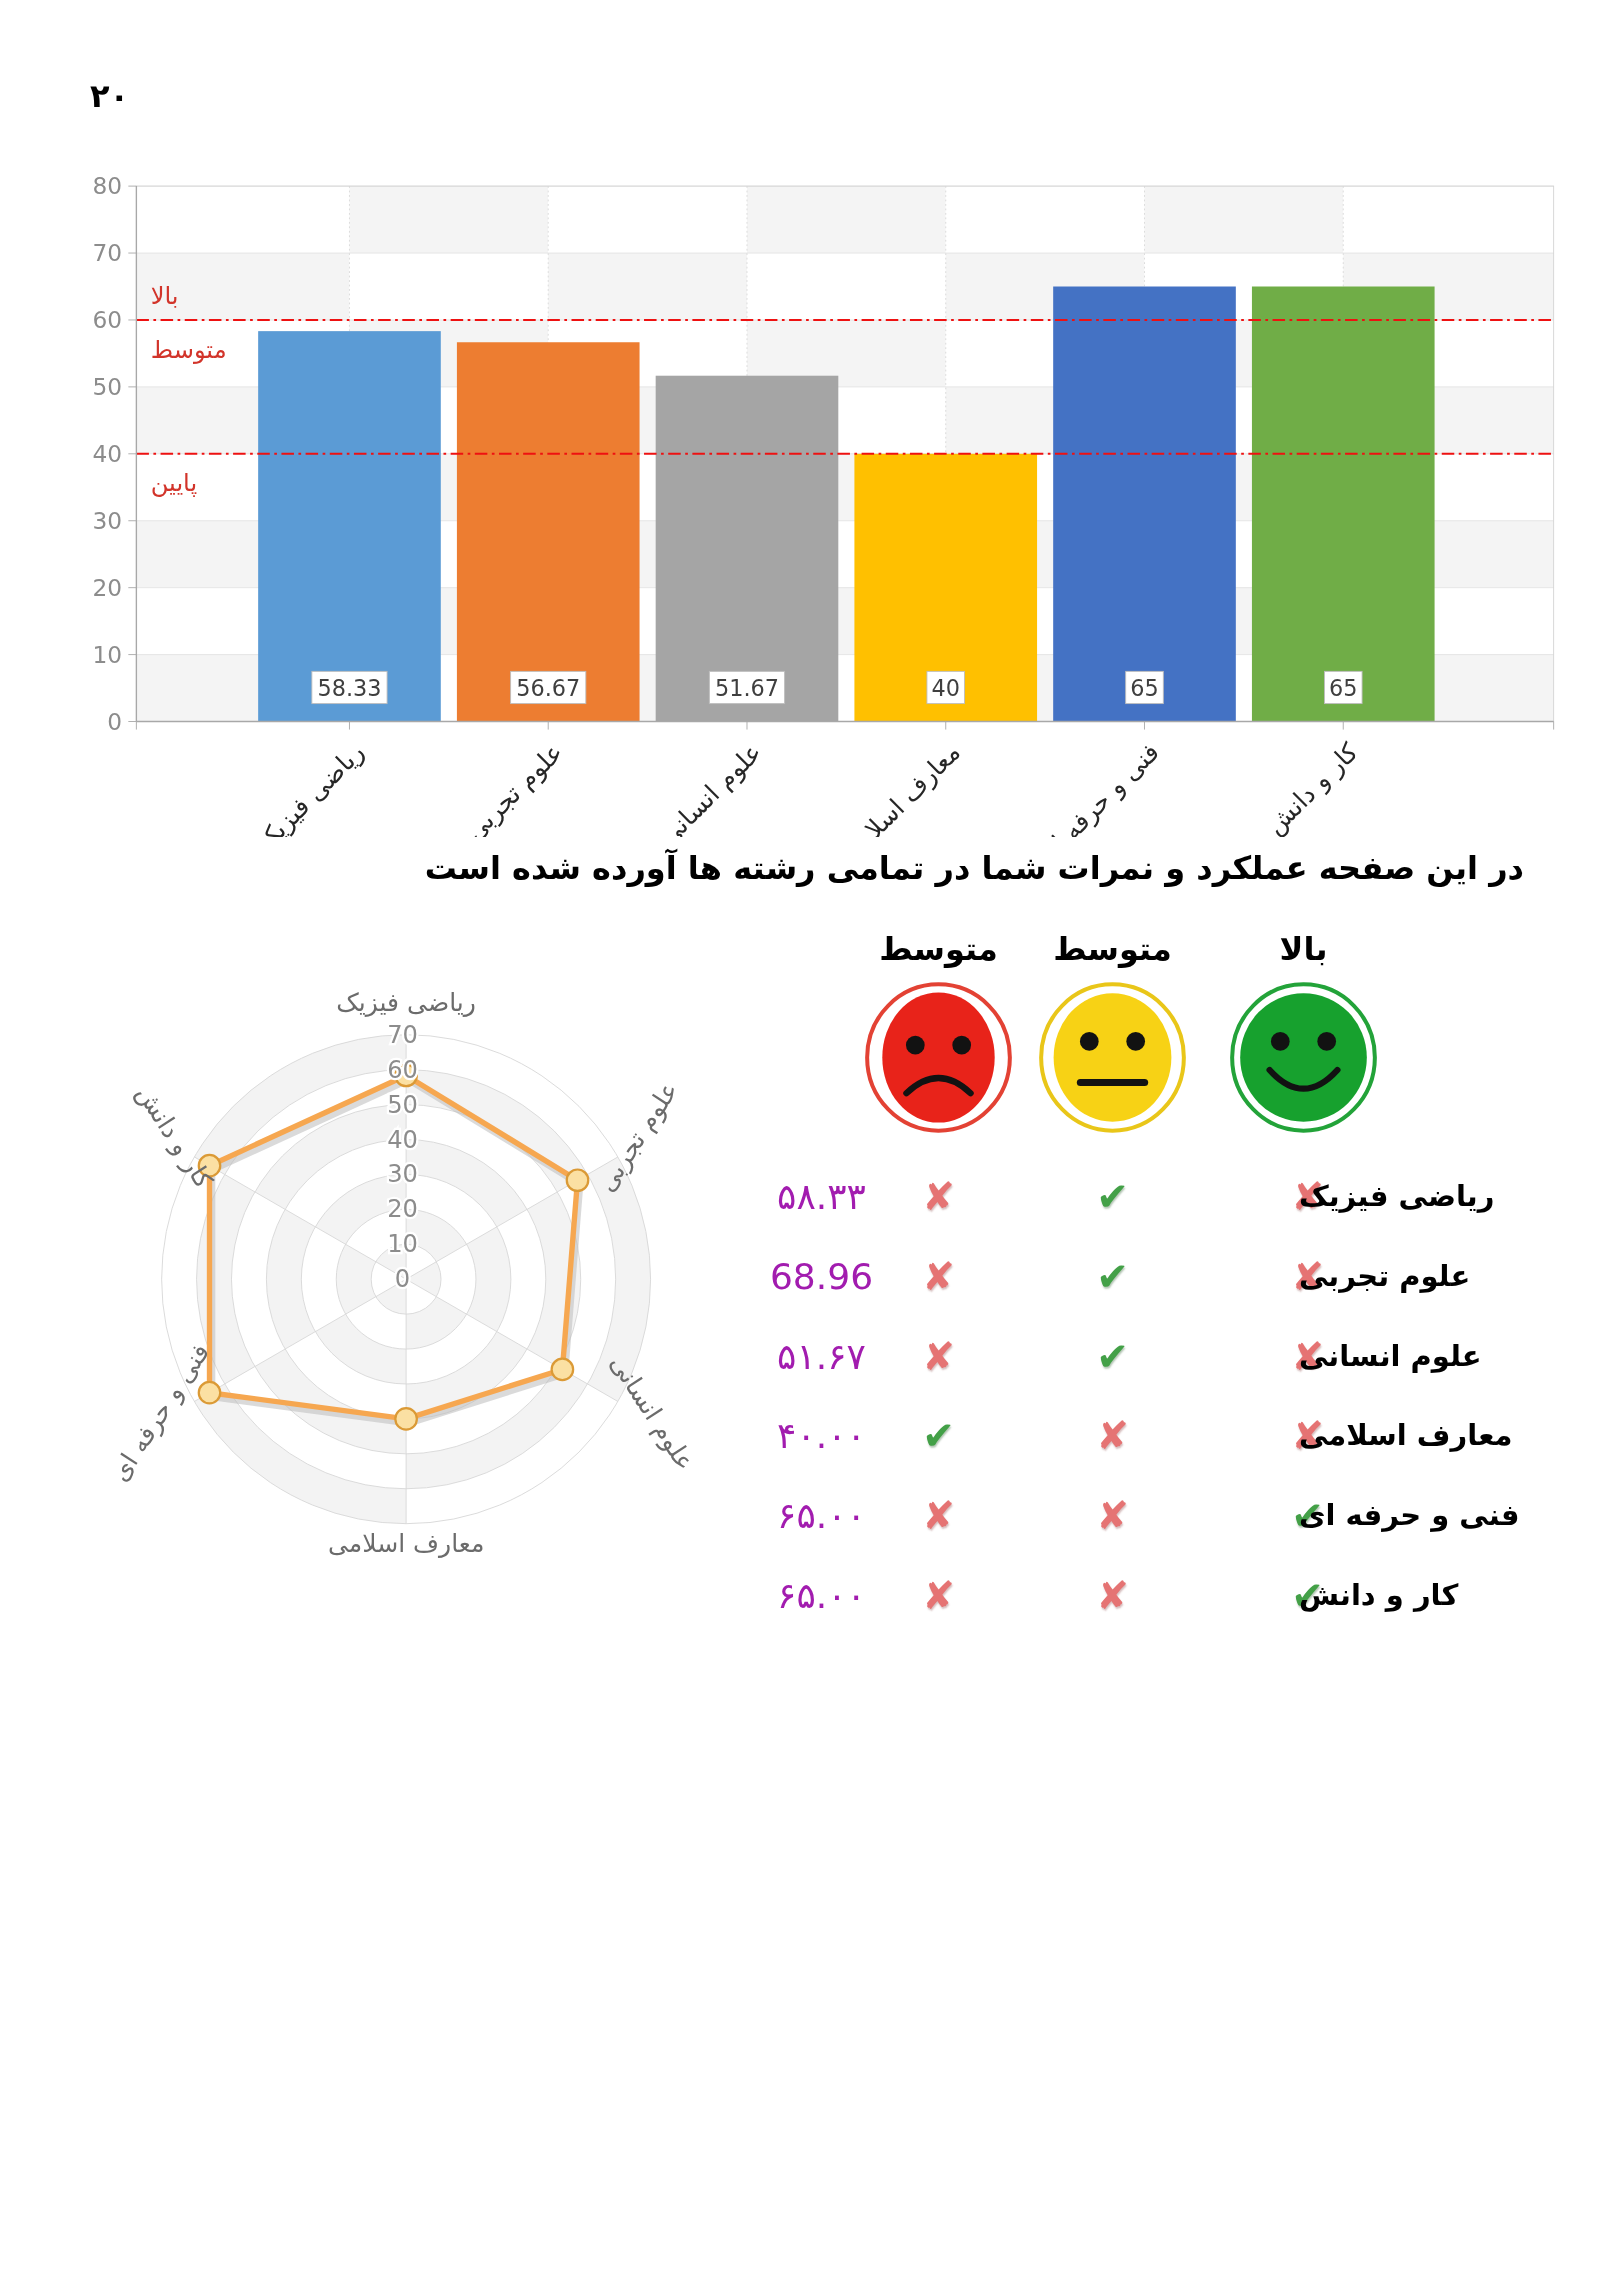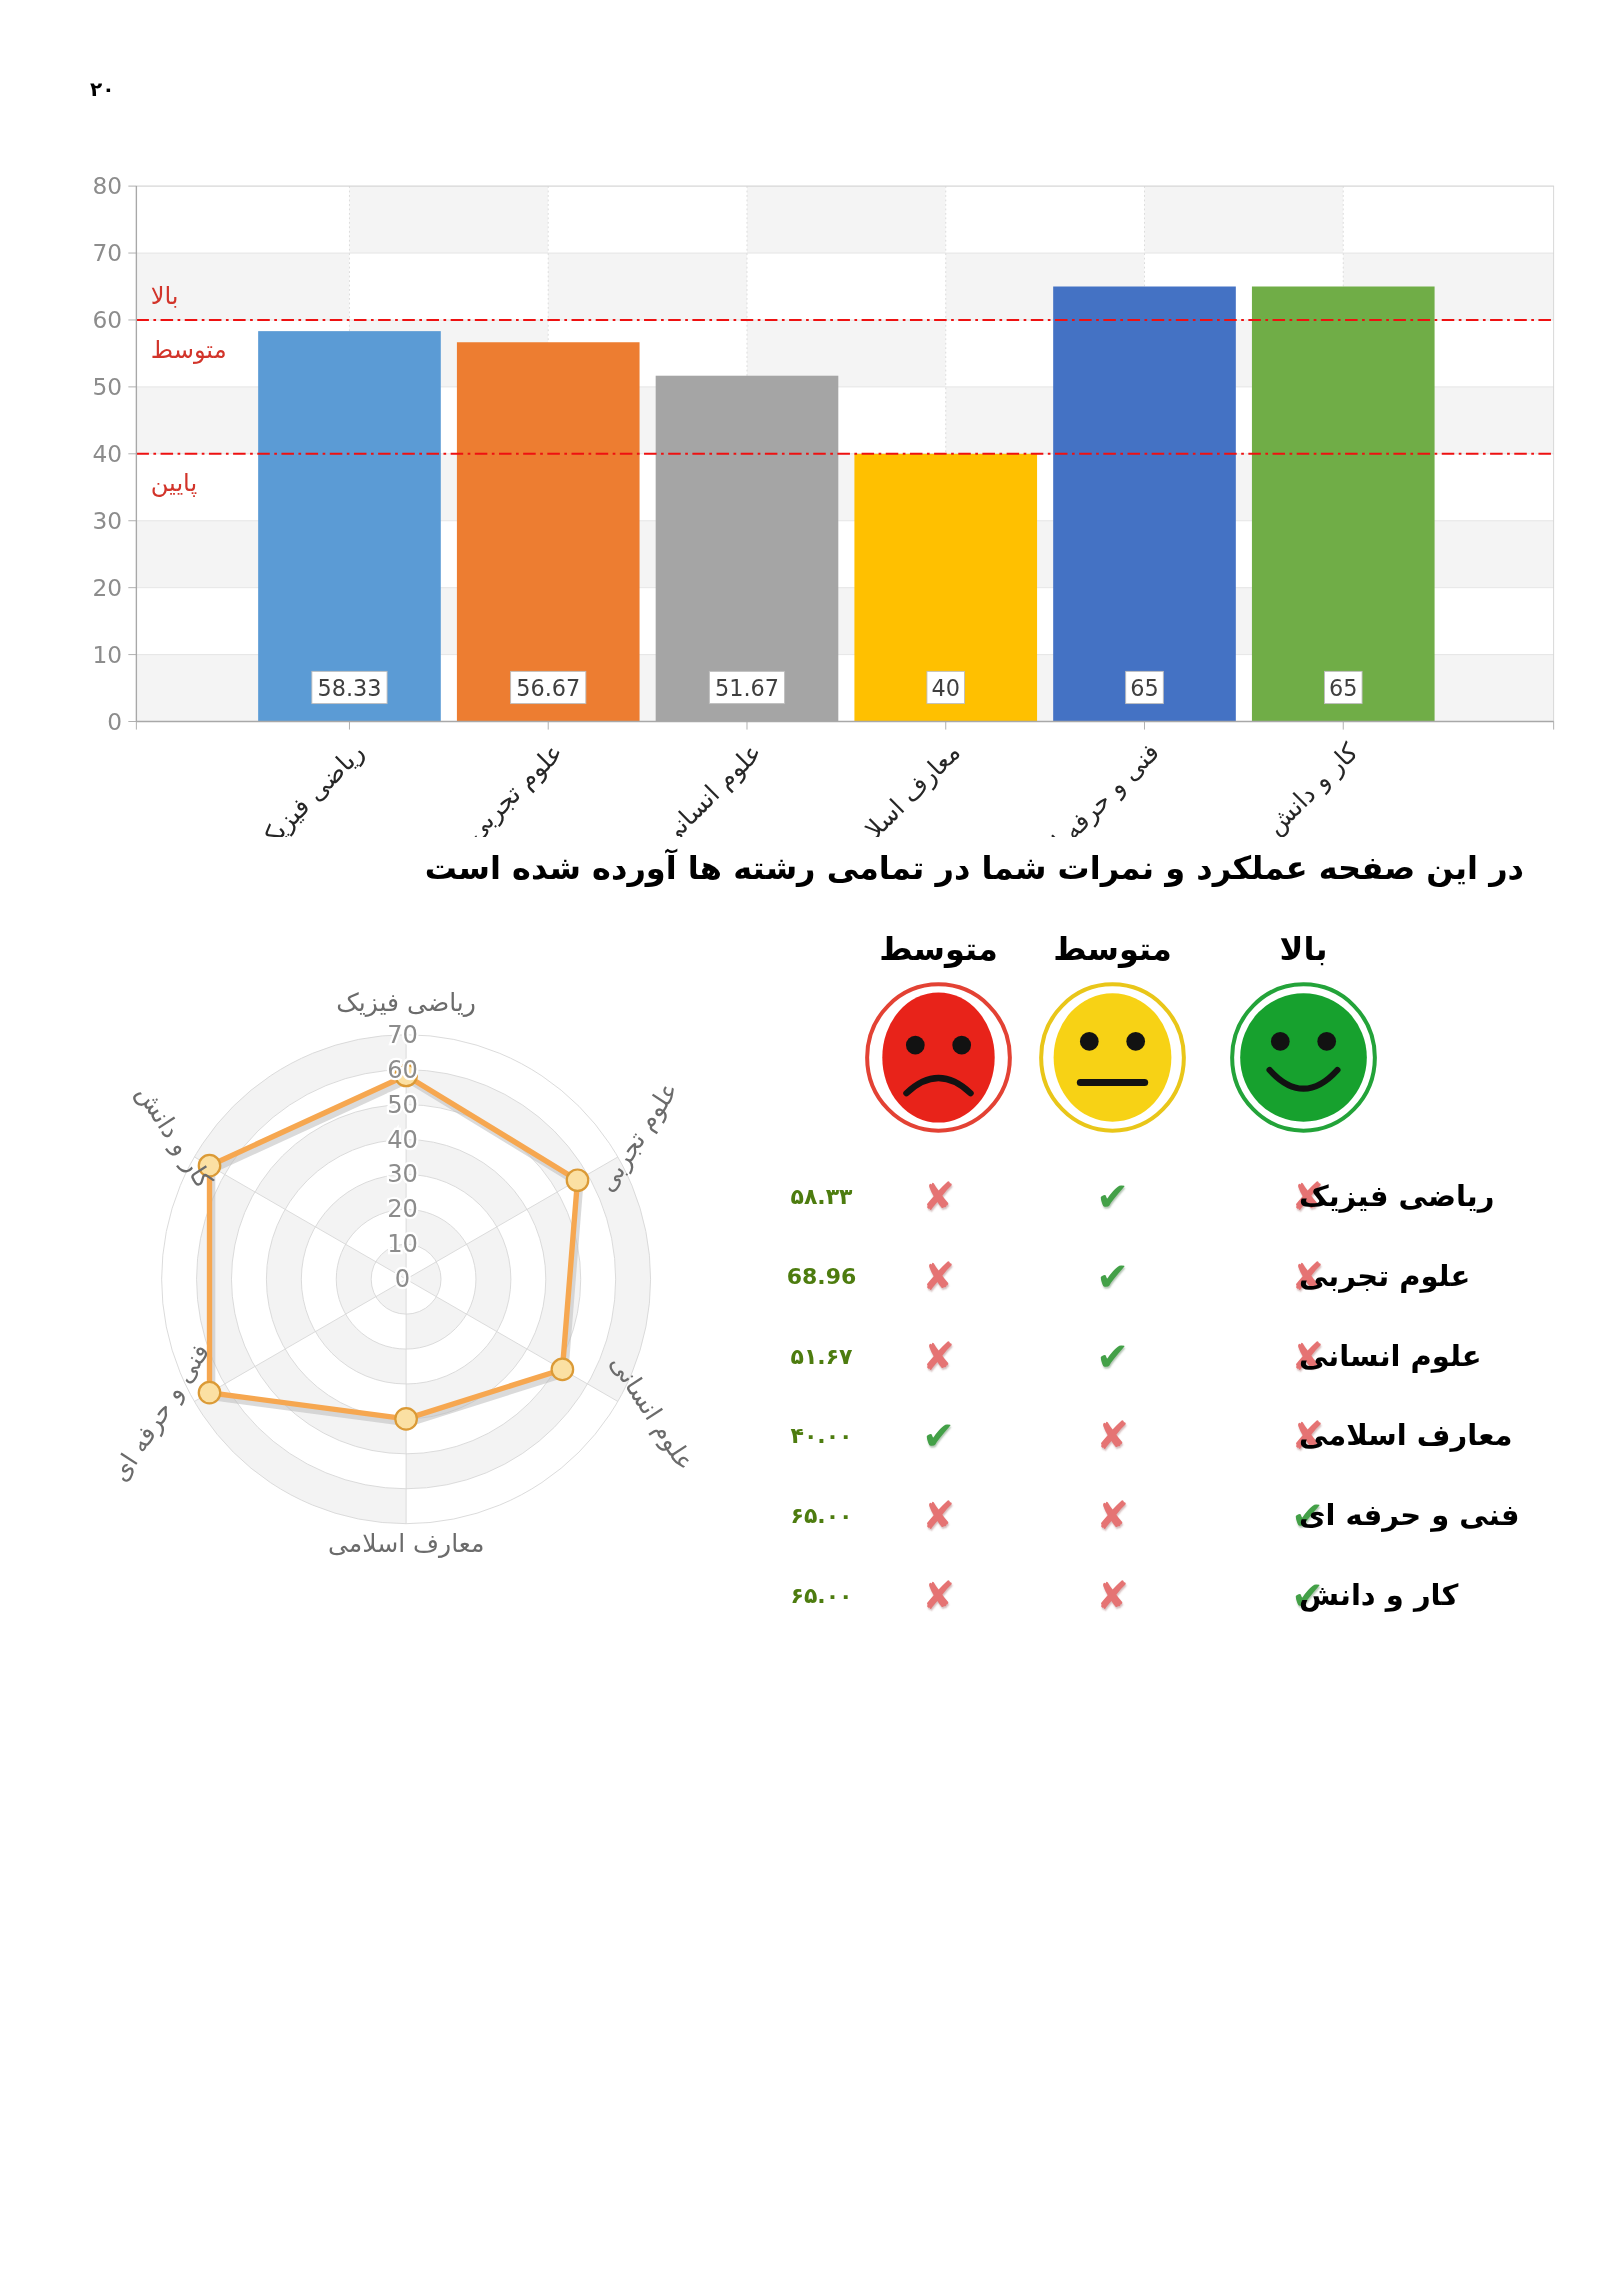--- a/index.html
+++ b/index.html
@@ -1,29 +1,29 @@
 <!DOCTYPE html>
 <html lang="fa" style="font-size:14.3px"><head>
 <meta charset="utf-8">
 <style>
   html,body{margin:0;padding:0;background:#fff;}
   .page{position:relative;width:1622px;height:2293px;background:#ffffff;
         font-family:"DejaVu Sans",sans-serif;overflow:hidden;}
   .abs{position:absolute;}
-  .page-number{left:90px;top:77px;font-size:20px;font-weight:bold;color:#000;}
+  .page-number{left:90px;top:77px;font-size:32px;font-weight:bold;color:#000;}
   .page-title{right:59px;top:77px;font-size:32px;font-weight:bold;color:#000;direction:rtl;}
   .subtitle{right:98px;top:849px;font-size:32px;font-weight:bold;color:#000;direction:rtl;}
   #bar-chart{left:0;top:170px;}
   #radar-chart{left:107px;top:972px;}
   .face-col{position:absolute;width:215px;text-align:center;}
   .face-label{font-size:32px;font-weight:bold;color:#000;direction:rtl;}
   .face-svg{margin-top:10.7px;}
   .t-row{position:absolute;left:0;width:1622px;height:80px;}
   .t-cell{position:absolute;top:0;height:80px;display:flex;align-items:center;justify-content:center;}
-  .t-score{left:743px;width:157px;font-size:22px;font-weight:700;color:#4d7c0f;direction:rtl;}
+  .t-score{left:743px;width:157px;font-size:36px;font-weight:400;color:#a21caf;direction:rtl;}
   .t-mark{width:63px;font-size:39px;line-height:1;}
   .mark-check{color:#43a047;text-shadow:0.9px 1.8px 1.8px rgba(40,90,40,.35);}
   .mark-cross{color:#e57373;text-shadow:0.9px 1.8px 1.8px rgba(120,40,40,.30);}
   .t-label{left:1299px;width:179px;justify-content:flex-end;font-size:29px;font-weight:bold;
            color:#000;direction:rtl;white-space:nowrap;}
   .note-box{left:72px;top:1652px;width:1491px;height:154px;border:1.8px dashed #2b2b2b;
             box-sizing:border-box;padding:9px 14.3px;direction:rtl;text-align:right;
             font-size:28px;font-weight:bold;color:#000;line-height:56px;}
   svg text{font-family:"DejaVu Sans",sans-serif;}
 </style>

